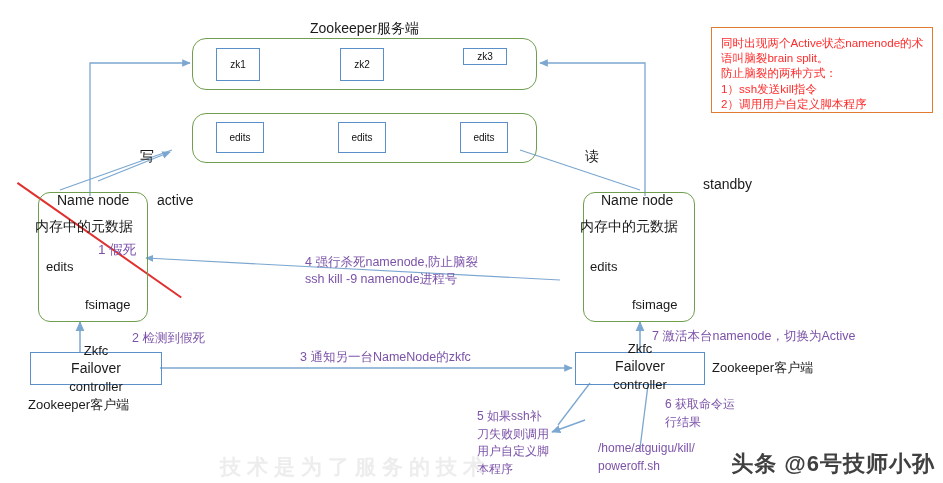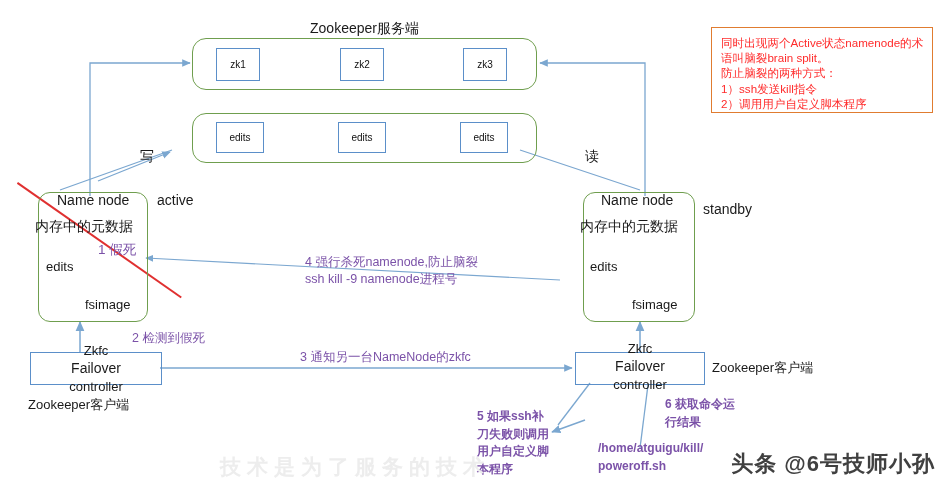--- a/index.html
+++ b/index.html
@@ -68,21 +68,21 @@
 
   .lbl{position:absolute;white-space:pre-line;}
   .blk{color:#1a1a1a;}
   .purple{color:#7b52a8;}
   .t14{font-size:14px;}
   .t135{font-size:13.5px;}
   .t13{font-size:13px;}
   .t125{font-size:12.5px;}
   .t12{font-size:12px;}
   .lh16{line-height:16.5px;margin-left:33px;}
-  .lh17{line-height:17.5px;font-weight:bold;}
+  .lh17{line-height:17.5px;}
 
   .center{text-align:center;}
 
   
   .strike{
     position:absolute;
     background:#e03030;
     height:2.2px;
     transform-origin:0 0;
   }
@@ -147,21 +147,21 @@
   </svg>
 
   <div class="strike" style="left:18px;top:182px;width:200px;transform:rotate(35deg);"></div>
 
   <div class="lbl t14 blk center" style="left:192px;top:20px;width:345px;">Zookeeper服务端</div>
 
   <div class="node band" style="left:192px;top:38px;width:345px;height:52px;"></div>
 
   <div class="node bluebox" style="left:216px;top:48px;width:44px;height:33px;">zk1</div>
   <div class="node bluebox" style="left:340px;top:48px;width:44px;height:33px;">zk2</div>
-  <div class="node bluebox" style="left:463px;top:48px;width:44px;height:33px;">zk3</div>
+  <div class="node bluebox" style="left:463px;top:48px;width:44px;height:17px;">zk3</div>
 
 
   <div class="node band" style="left:192px;top:113px;width:345px;height:50px;"></div>
 
   <div class="node bluebox" style="left:216px;top:122px;width:48px;height:31px;">edits</div>
   <div class="node bluebox" style="left:338px;top:122px;width:48px;height:31px;">edits</div>
   <div class="node bluebox" style="left:460px;top:122px;width:48px;height:31px;">edits</div>
 
   <div class="lbl t14 blk" style="left:140px;top:148px;">写</div>
   <div class="lbl t14 blk" style="left:585px;top:148px;">读</div>
@@ -174,35 +174,36 @@
   <div class="node nnbox" style="left:38px;top:192px;width:110px;height:130px;"></div>
   <div class="lbl t14 blk" style="left:57px;top:192px;">Name node</div>
   <div class="lbl t14 blk" style="left:157px;top:192px;">active</div>
   <div class="lbl t14 blk" style="left:35px;top:218px;">内存中的元数据</div>
   <div class="lbl t13 blk" style="left:46px;top:259px;">edits</div>
   <div class="lbl t13 blk" style="left:85px;top:297px;">fsimage</div>
   <div class="lbl t135 purple" style="left:98px;top:241px;">1 假死</div>
 
   <div class="node nnbox" style="left:583px;top:192px;width:112px;height:130px;"></div>
   <div class="lbl t14 blk" style="left:601px;top:192px;">Name node</div>
-  <div class="lbl t14 blk" style="left:703px;top:201px;">standby</div>
+  <div class="lbl t14 blk" style="left:703px;top:176px;">standby</div>
   <div class="lbl t14 blk" style="left:580px;top:218px;">内存中的元数据</div>
   <div class="lbl t13 blk" style="left:590px;top:259px;">edits</div>
   <div class="lbl t13 blk" style="left:632px;top:297px;">fsimage</div>
 
   <div class="lbl t125 purple lh16" style="left:272px;top:254px;">4 强行杀死namenode,防止脑裂
 ssh kill -9 namenode进程号</div>
 
   <div class="lbl t125 purple" style="left:92px;top:330px;margin-left:40px;">2 检测到假死</div>
   <div class="node zkfcbox" style="left:30px;top:352px;width:132px;height:33px;"></div>
   <div class="lbl t13 blk center" style="left:38px;top:343px;width:116px;">Zkfc</div>
   <div class="lbl t14 blk center" style="left:30px;top:360px;width:132px;">Failover</div>
   <div class="lbl t13 blk center" style="left:30px;top:379px;width:132px;">controller</div>
   <div class="lbl t13 blk" style="left:28px;top:396px;">Zookeeper客户端</div>
 
+  <div class="lbl t125 purple" style="left:652px;top:328px;">7 激活本台namenode，切换为Active</div>
   <div class="node zkfcbox" style="left:575px;top:352px;width:130px;height:33px;"></div>
   <div class="lbl t13 blk center" style="left:583px;top:341px;width:114px;">Zkfc</div>
   <div class="lbl t14 blk center" style="left:575px;top:358px;width:130px;">Failover</div>
   <div class="lbl t13 blk center" style="left:575px;top:377px;width:130px;">controller</div>
   <div class="lbl t13 blk" style="left:712px;top:359px;">Zookeeper客户端</div>
 
   <div class="lbl t125 purple" style="left:300px;top:349px;">3 通知另一台NameNode的zkfc</div>
 
   <div class="lbl t12 purple lh17" style="left:477px;top:408px;">5 如果ssh补
 刀失败则调用

